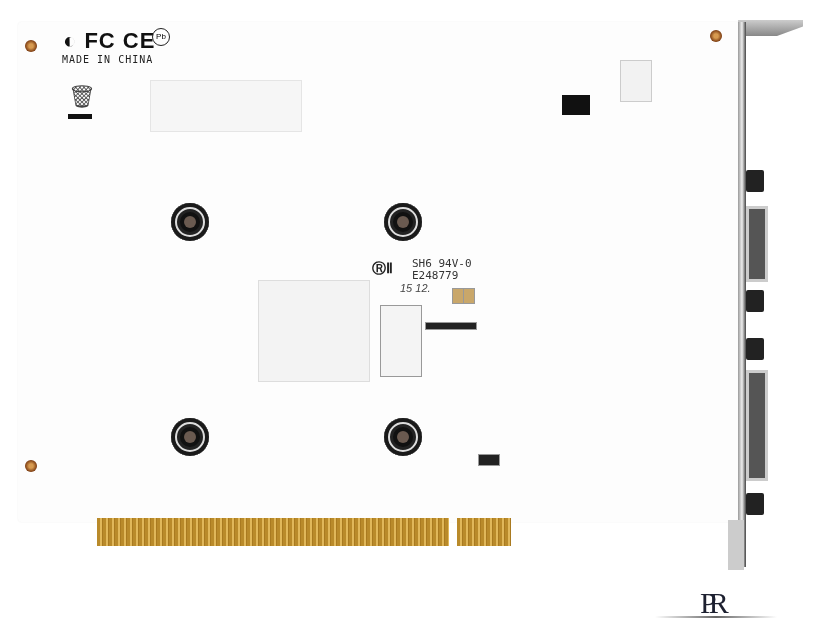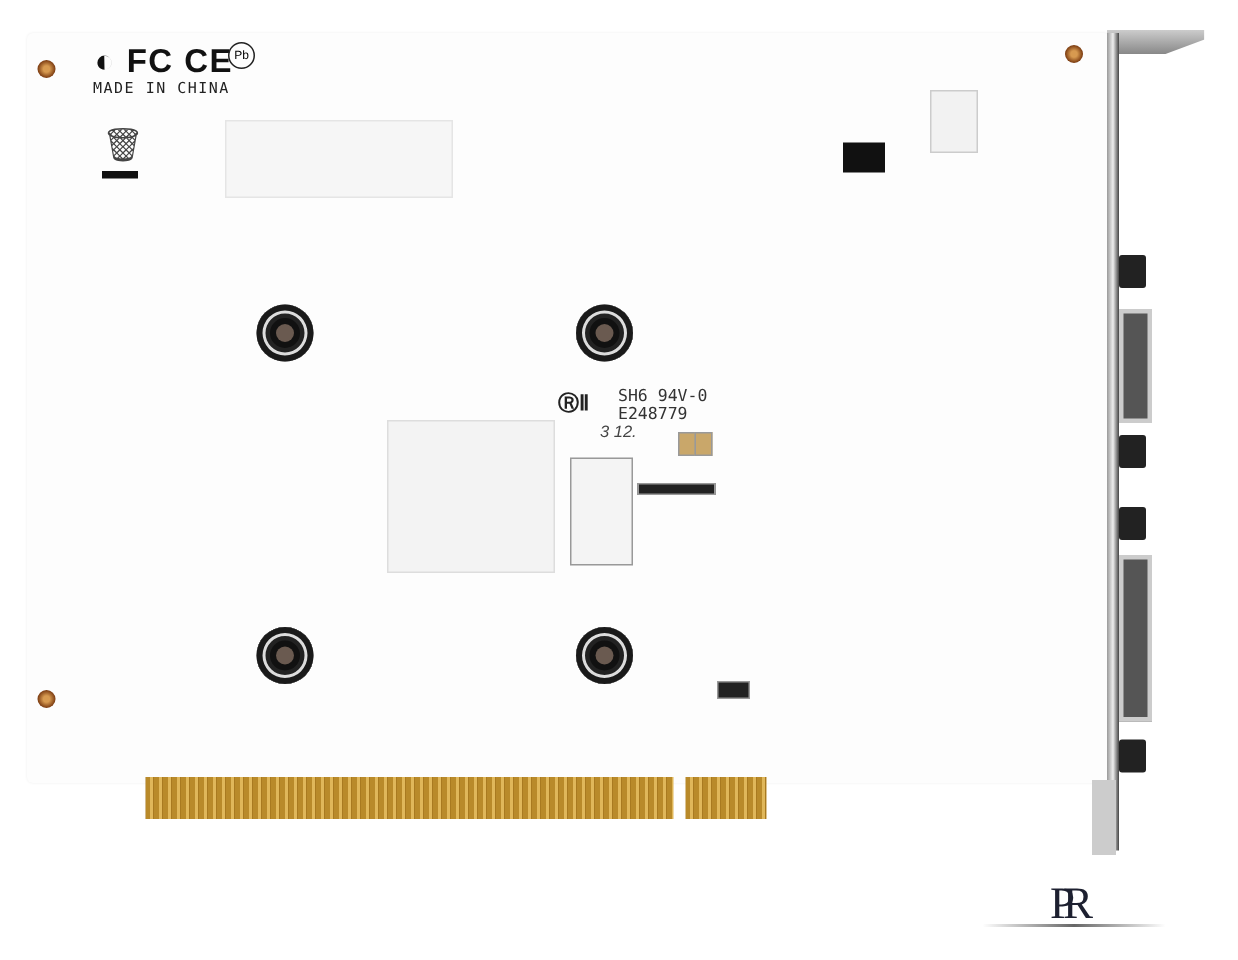--- a/index.html
+++ b/index.html
@@ -47,21 +47,21 @@
 <div class="standoff" style="left:171px;top:203px"></div>
 <div class="standoff" style="left:384px;top:203px"></div>
 <div class="standoff" style="left:171px;top:418px"></div>
 <div class="standoff" style="left:384px;top:418px"></div>
 
 <div class="ul">ⓇⅡ</div>
 <div class="ultext">
     <div>SH6 94V-0</div>
     <div>E248779</div>
   </div>
-<div class="date">3 12.</div>
+<div class="date">15 12.</div>
 
 <div class="chip"></div>
 
 <div class="comp t" style="left:452px;top:288px;width:10px;height:14px"></div>
 <div class="comp t" style="left:463px;top:288px;width:10px;height:14px"></div>
 <div class="comp b" style="left:425px;top:322px;width:50px;height:6px"></div>
 <div class="comp b" style="left:478px;top:454px;width:20px;height:10px"></div>
 <div class="comp" style="left:380px;top:305px;width:40px;height:70px;background:#f4f4f4"></div>
 <div class="comp" style="left:258px;top:280px;width:110px;height:100px;background:#f3f3f3;border-color:#ddd"></div>
 <div class="comp" style="left:150px;top:80px;width:150px;height:50px;background:#f6f6f6;border-color:#e5e5e5"></div>

